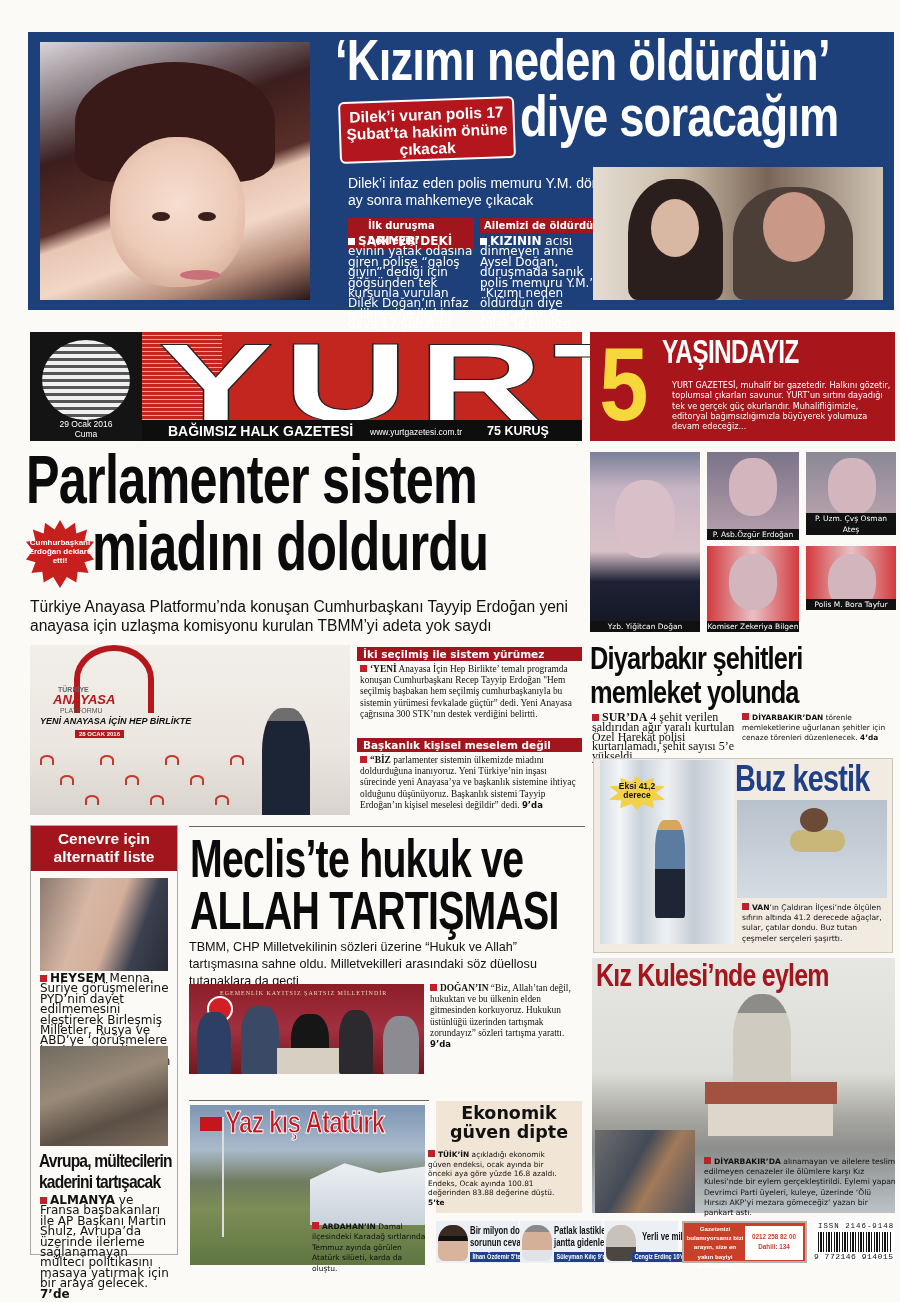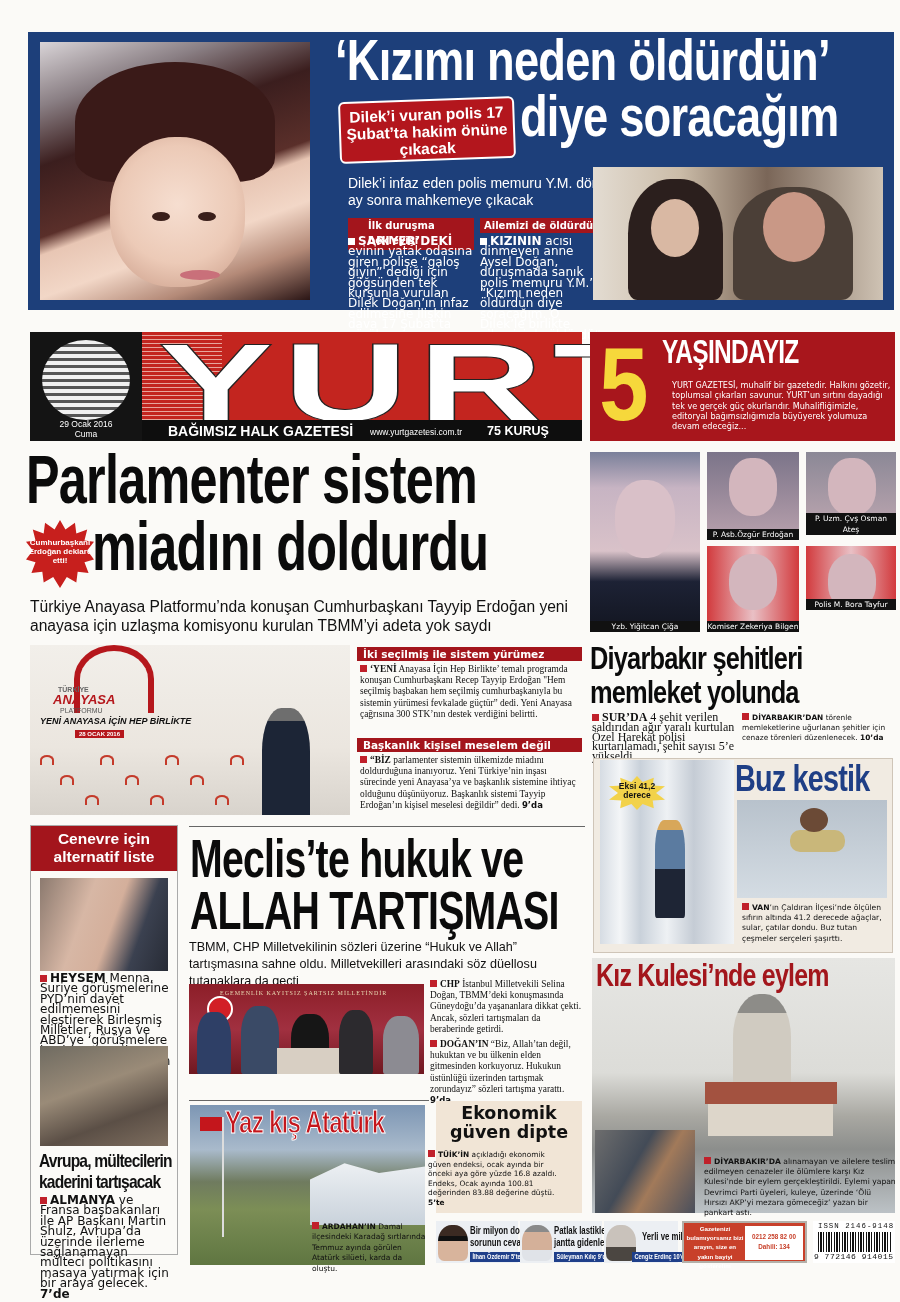--- a/index.html
+++ b/index.html
@@ -227,42 +227,42 @@
 <div id="anayasa-date" class="abs">28 OCAK 2016</div>
 <div id="anayasa-man" class="abs"></div>
 
 <div id="k-iki" class="abs redbar">İki seçilmiş ile sistem yürümez</div>
 <div id="t-iki" class="abs body-serif"><span class="sq"></span><span class="kick">‘YENİ</span><span> Anayasa İçin Hep Birlikte’ temalı programda konuşan Cumhurbaşkanı Recep Tayyip Erdoğan "Hem seçilmiş başbakan hem seçilmiş cumhurbaşkanıyla bu sistemin yürümesi fevkalade güçtür” dedi. Yeni Anayasa çağrısına 300 STK’nın destek verdiğini belirtti.</span></div>
 <div id="k-bask" class="abs redbar">Başkanlık kişisel meselem değil</div>
 <div id="t-bask" class="abs body-serif"><span class="sq"></span><span class="kick">“BİZ</span><span> parlamenter sistemin ülkemizde miadını doldurduğuna inanıyoruz. Yeni Türkiye’nin inşası sürecinde yeni Anayasa’ya ve başkanlık sistemine ihtiyaç olduğunu düşünüyoruz. Başkanlık sistemi Tayyip Erdoğan’ın kişisel meselesi değildir” dedi. </span><span class="kick" style="font-family:'DejaVu Sans',sans-serif;font-size:8.5px">9’da</span></div>
 
 <div id="sh-big" class="photo">
     <div class="sh-face" style="left:25px;top:28px;width:60px;height:78px;background:#d9c0c8"></div>
-    <div class="caption">Yzb. Yiğitcan Çiğa</div>
+    <div class="caption">Yzb. Yiğitcan Doğan</div>
   </div>
 <div id="sh-1" class="photo">
     <div class="sh-face" style="left:22px;top:6px;width:48px;height:58px"></div>
     <div class="caption">P. Asb.Özgür Erdoğan</div>
   </div>
 <div id="sh-2" class="photo">
     <div class="sh-face" style="left:22px;top:6px;width:48px;height:58px"></div>
     <div class="caption">P. Uzm. Çvş Osman Ateş</div>
   </div>
 <div id="sh-3" class="photo">
     <div class="sh-face" style="left:22px;top:8px;width:48px;height:56px"></div>
     <div class="caption">Komiser Zekeriya Bilgen</div>
   </div>
 <div id="sh-4" class="photo">
     <div class="sh-face" style="left:22px;top:8px;width:48px;height:56px"></div>
     <div class="caption">Polis M. Bora Tayfur</div>
   </div>
 <div id="diy-h1" class="abs cond">Diyarbakır şehitleri</div>
 <div id="diy-h2" class="abs cond">memleket yolunda</div>
 <div id="diy-c1" class="abs"><span class="sq"></span><span class="kick">SUR’DA</span><span> 4 şehit verilen saldırıdan ağır yaralı kurtulan Özel Harekat polisi kurtarılamadı, şehit sayısı 5’e yükseldi.</span></div>
-<div id="diy-c2" class="abs"><span class="sq"></span><span class="kick">DİYARBAKIR’DAN</span><span> törenle memleketlerine uğurlanan şehitler için cenaze törenleri düzenlenecek. </span><span class="kick">10’da</span></div>
+<div id="diy-c2" class="abs"><span class="sq"></span><span class="kick">DİYARBAKIR’DAN</span><span> törenle memleketlerine uğurlanan şehitler için cenaze törenleri düzenlenecek. </span><span class="kick">4’da</span></div>
 
 <div id="buz-box" class="abs"></div>
 <div id="buz-photo1" class="photo"></div>
 <div id="buz-girl" class="abs"></div>
 <div id="buz-star" class="abs"></div>
 <div id="buz-star-t" class="abs">Eksi 41,2 derece</div>
 <div id="buz-head" class="abs cond">Buz kestik</div>
 <div id="buz-photo2" class="photo"></div>
 <div id="buz-faucet" class="abs"></div>
 <div id="buz-bird" class="abs"></div>
@@ -284,21 +284,20 @@
   <div style="position:absolute;left:18px;top:12px;width:26px;height:26px;border-radius:50%;background:#d21f26;border:2px solid #fff"></div>
   <div class="person" style="left:8px;top:28px;width:34px;height:62px;background:#2e3f66"></div>
   <div class="person" style="left:52px;top:22px;width:38px;height:68px;background:#3a4a66"></div>
   <div class="person" style="left:102px;top:30px;width:38px;height:60px;background:#161616"></div>
   <div style="position:absolute;left:88px;top:64px;width:68px;height:26px;background:#d8cfc3"></div>
   <div class="person" style="left:150px;top:26px;width:34px;height:64px;background:#2c2a2e"></div>
   <div class="person" style="left:194px;top:32px;width:36px;height:58px;background:#8c8b92"></div>
 </div>
 <div id="mec-banner-t" class="abs">EGEMENLİK KAYITSIZ ŞARTSIZ MİLLETİNDİR</div>
 <div id="mec-c1" class="abs body-serif">
-  <div><span class="sq"></span><span class="kick">CHP</span><span> İstanbul Milletvekili Selina Doğan, TBMM’deki konuşmasında Güneydoğu’da yaşananlara dikkat çekti. Ancak, sözleri tartışmaları da beraberinde getirdi.</span></div>
   <div style="margin-top:4px"><span class="sq"></span><span class="kick">DOĞAN’IN</span><span> “Biz, Allah’tan değil, hukuktan ve bu ülkenin elden gitmesinden korkuyoruz. Hukukun üstünlüğü üzerinden tartışmak zorundayız” sözleri tartışma yarattı. </span><span class="kick" style="font-family:'DejaVu Sans',sans-serif;font-size:8.5px">9’da</span></div>
 </div>
 <div class="rule" style="left:189px;top:1100px;width:240px"></div>
 
 <div id="yaz-photo" class="photo"></div>
 <div id="yaz-snow" class="abs"></div>
 <div id="yaz-pole" class="abs"></div>
 <div id="yaz-flag" class="abs"></div>
 <div id="yaz-head" class="abs cond">Yaz kış Atatürk</div>
 <div id="yaz-text" class="abs"><span class="sq"></span><span class="kick">ARDAHAN’IN</span><span> Damal ilçesindeki Karadağ sırtlarında Temmuz ayında görülen Atatürk silüeti, karda da oluştu.</span></div>

